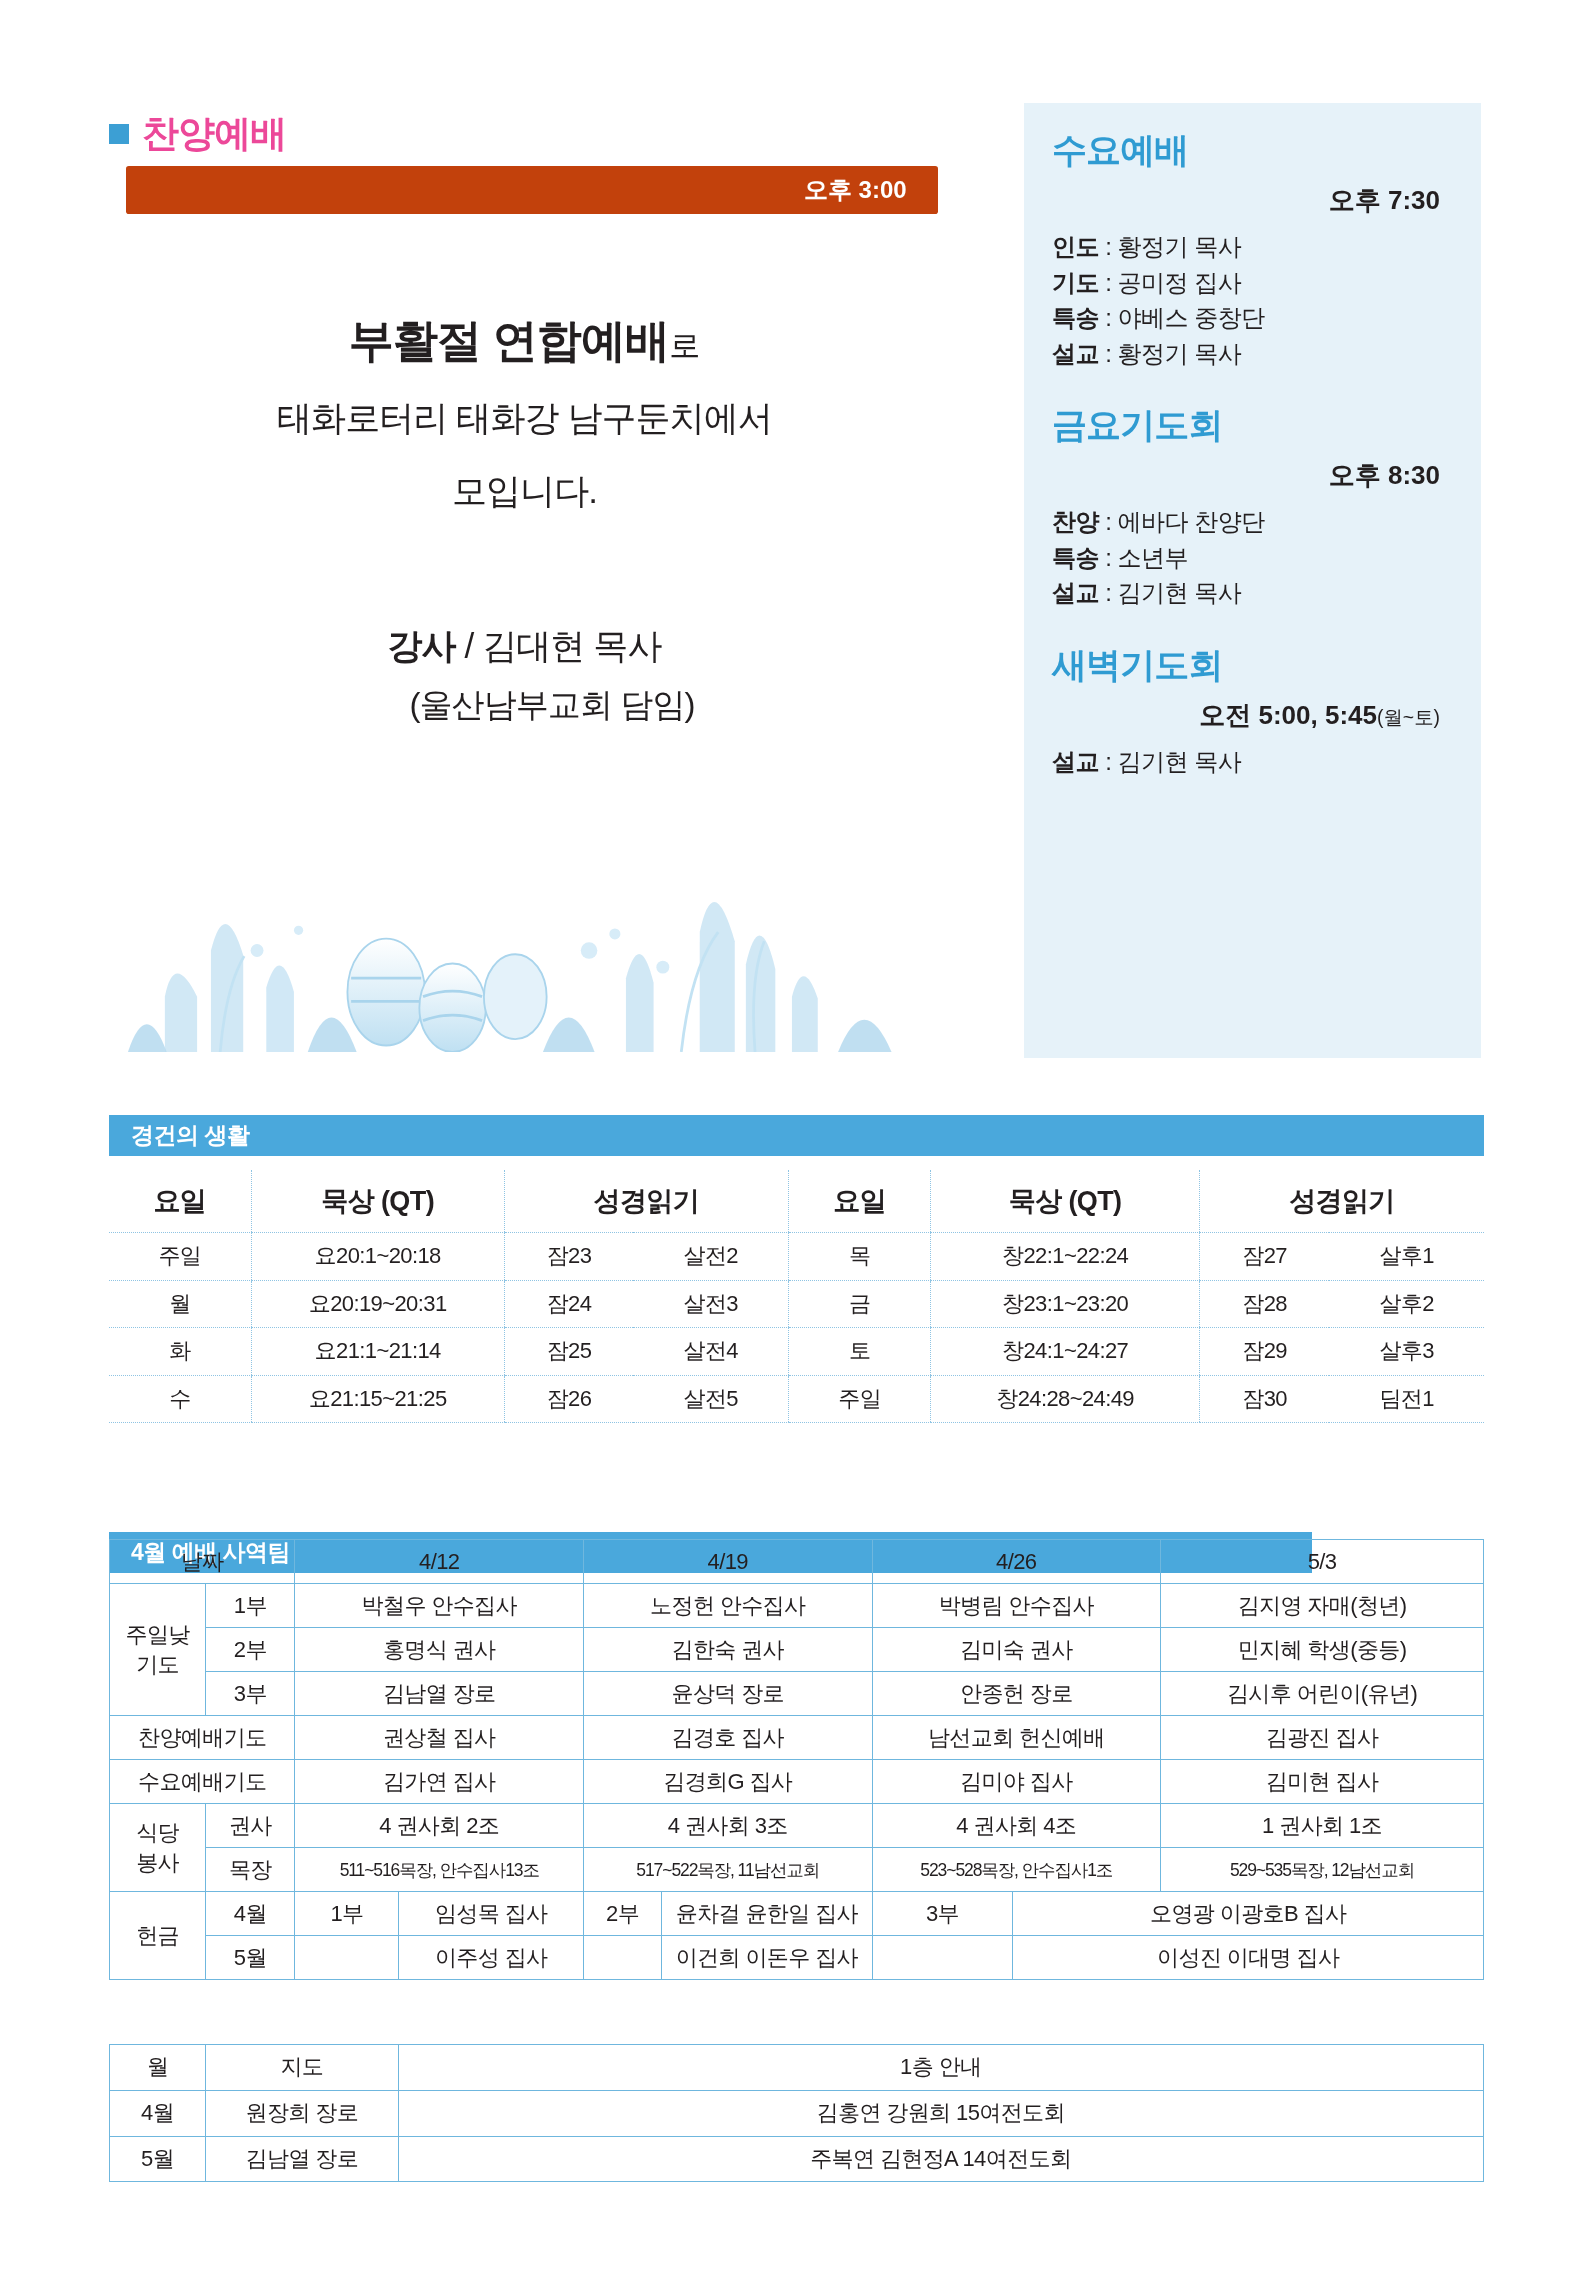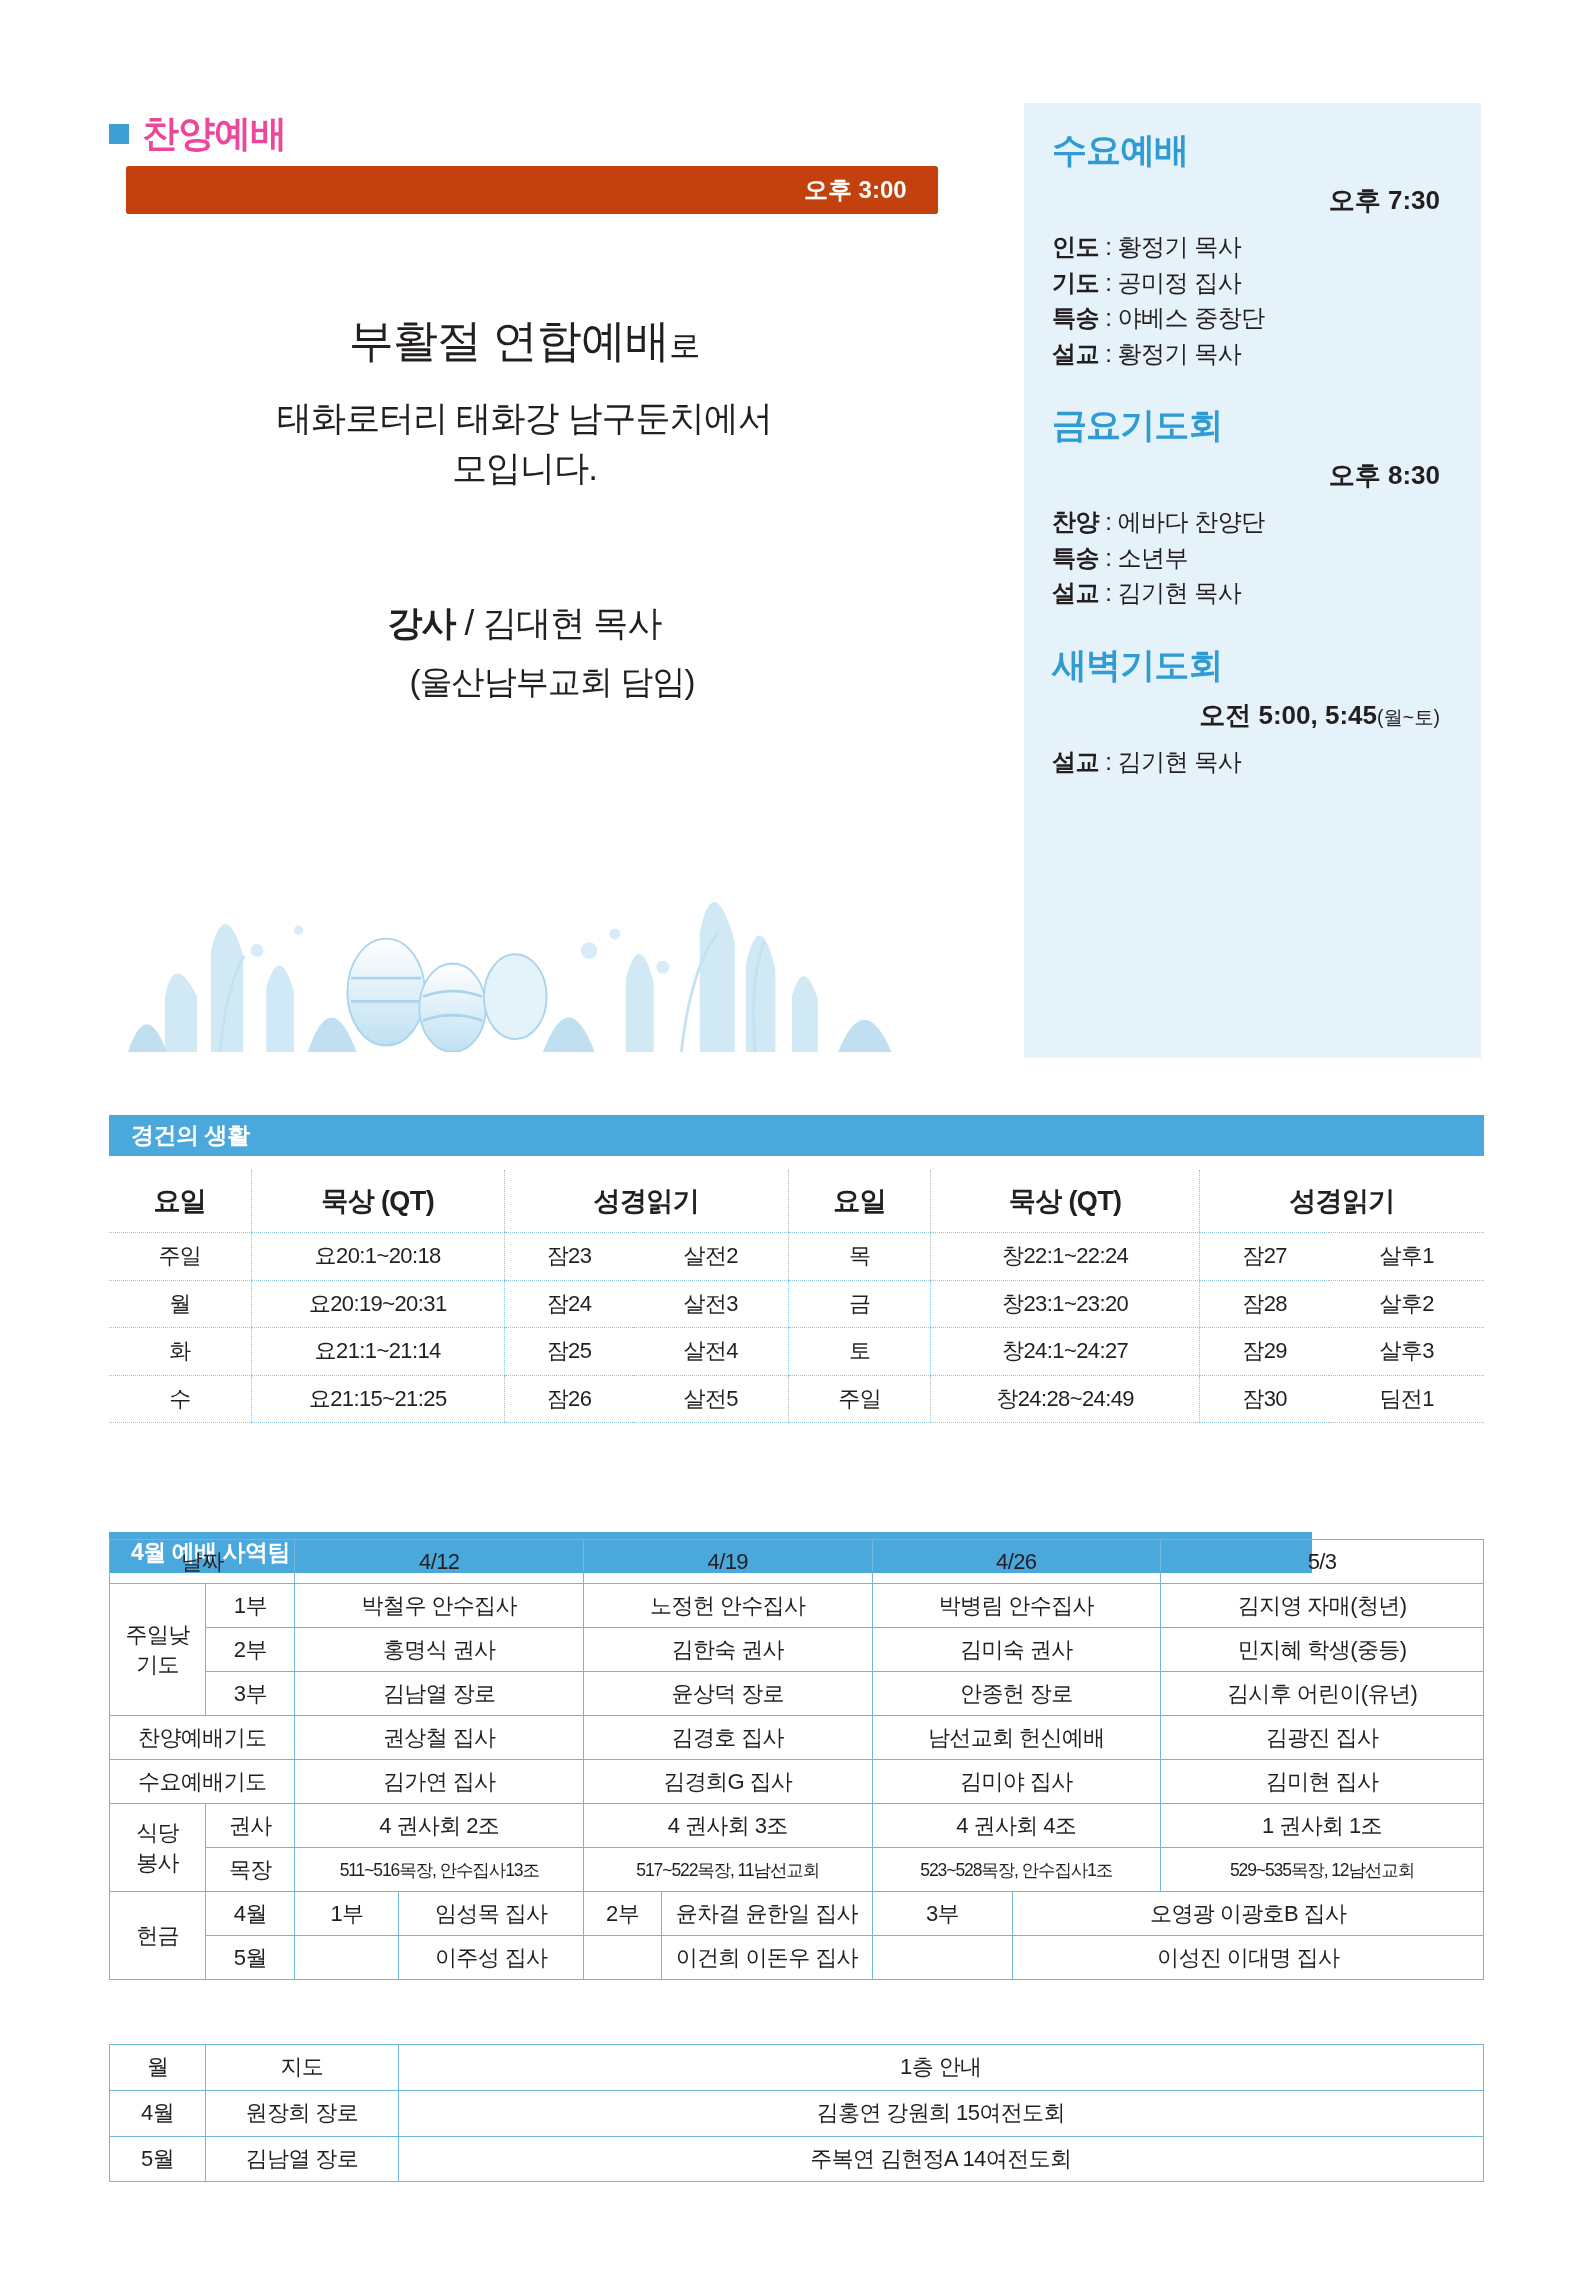--- a/index.html
+++ b/index.html
@@ -21,24 +21,24 @@
   .praise-bar {
     margin-top:7.4px; margin-left:16.6px; width:812px; height:48px;
     background:#c2410c; border-radius:2.8px;
     display:flex; align-items:center; justify-content:flex-end;
     padding-right:31px; box-sizing:border-box;
   }
   .praise-bar-time { color:#ffffff; font-size:24px; font-weight:bold; }
 
   .praise-body { margin-top:97px; text-align:center; width:831px; }
   .pb-line1 { font-size:42px; }
-  .pb-line1 b { font-weight:normal; font-size:45px; letter-spacing:-0.9px; }
+  .pb-line1 b { font-weight:bold; font-size:45px; letter-spacing:-0.9px; }
   .pb-line1 span.sub { font-size:31px; }
   .pb-line2 { font-size:35px; margin-top:24px; letter-spacing:-0.9px; }
-  .pb-line3 { font-size:35px; margin-top:3px; letter-spacing:-0.9px; }
+  .pb-line3 { font-size:35px; margin-top:26px; letter-spacing:-0.9px; }
   .pb-speaker { margin-top:108px; font-size:35px; letter-spacing:-0.9px; }
   .pb-speaker b { font-weight:bold; }
   .pb-church { font-size:33px; margin-top:13px; padding-left:55px; letter-spacing:-0.9px; }
 
   
   .easter-art { position:absolute; left:109px; top:720px; width:831px; height:332px; overflow:hidden; pointer-events:none; }
 
   
   .right-panel {
     position:absolute; left:1024px; top:103px; width:457px; height:955px;

